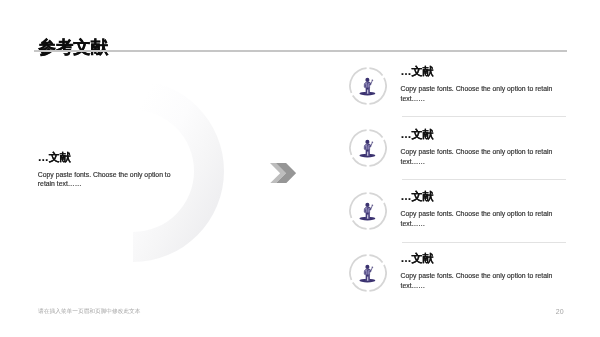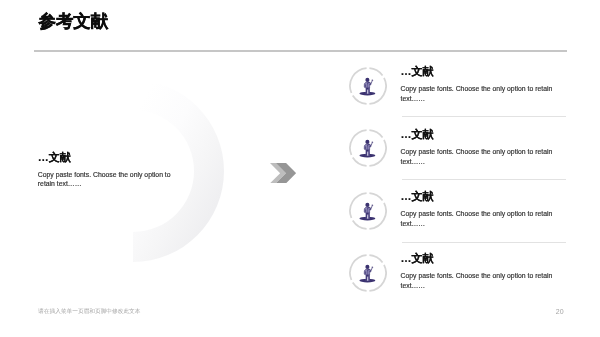--- a/index.html
+++ b/index.html
@@ -4,21 +4,21 @@
 <style>
   html,body{margin:0;padding:0;background:#fff;}
   body{width:600px;height:337px;font-family:"Liberation Sans",sans-serif;overflow:hidden;
        -webkit-font-smoothing:antialiased;}
   .slide{position:relative;width:600px;height:337px;background:#fff;overflow:hidden;}
 
   
   .ring-wrap{position:absolute;left:0;top:0;width:600px;height:337px;pointer-events:none;}
 
   
-  .title{position:absolute;left:38.5px;top:12px;font-size:17.4px;line-height:18px;
+  .title{position:absolute;left:38.5px;top:38px;font-size:17.4px;line-height:18px;
          font-weight:700;color:#0d0d0d;letter-spacing:0px;white-space:nowrap;-webkit-text-stroke:0.42px #0d0d0d;}
   .title-rule{position:absolute;left:34px;top:50.3px;width:533px;height:1.55px;background:#c6c6c6;}
 
   
   .left-block{position:absolute;left:37.8px;top:150.5px;width:137px;}
   .left-head{font-size:11px;line-height:12px;font-weight:700;color:#111;white-space:nowrap;-webkit-text-stroke:0.17px #111;}
   .left-body{margin-top:7px;font-size:6.85px;line-height:9px;color:#2f2f2f;-webkit-text-stroke:0.16px #2f2f2f;}
 
   
   .arrow{position:absolute;left:269.9px;top:162.6px;width:26.2px;height:20.3px;}

